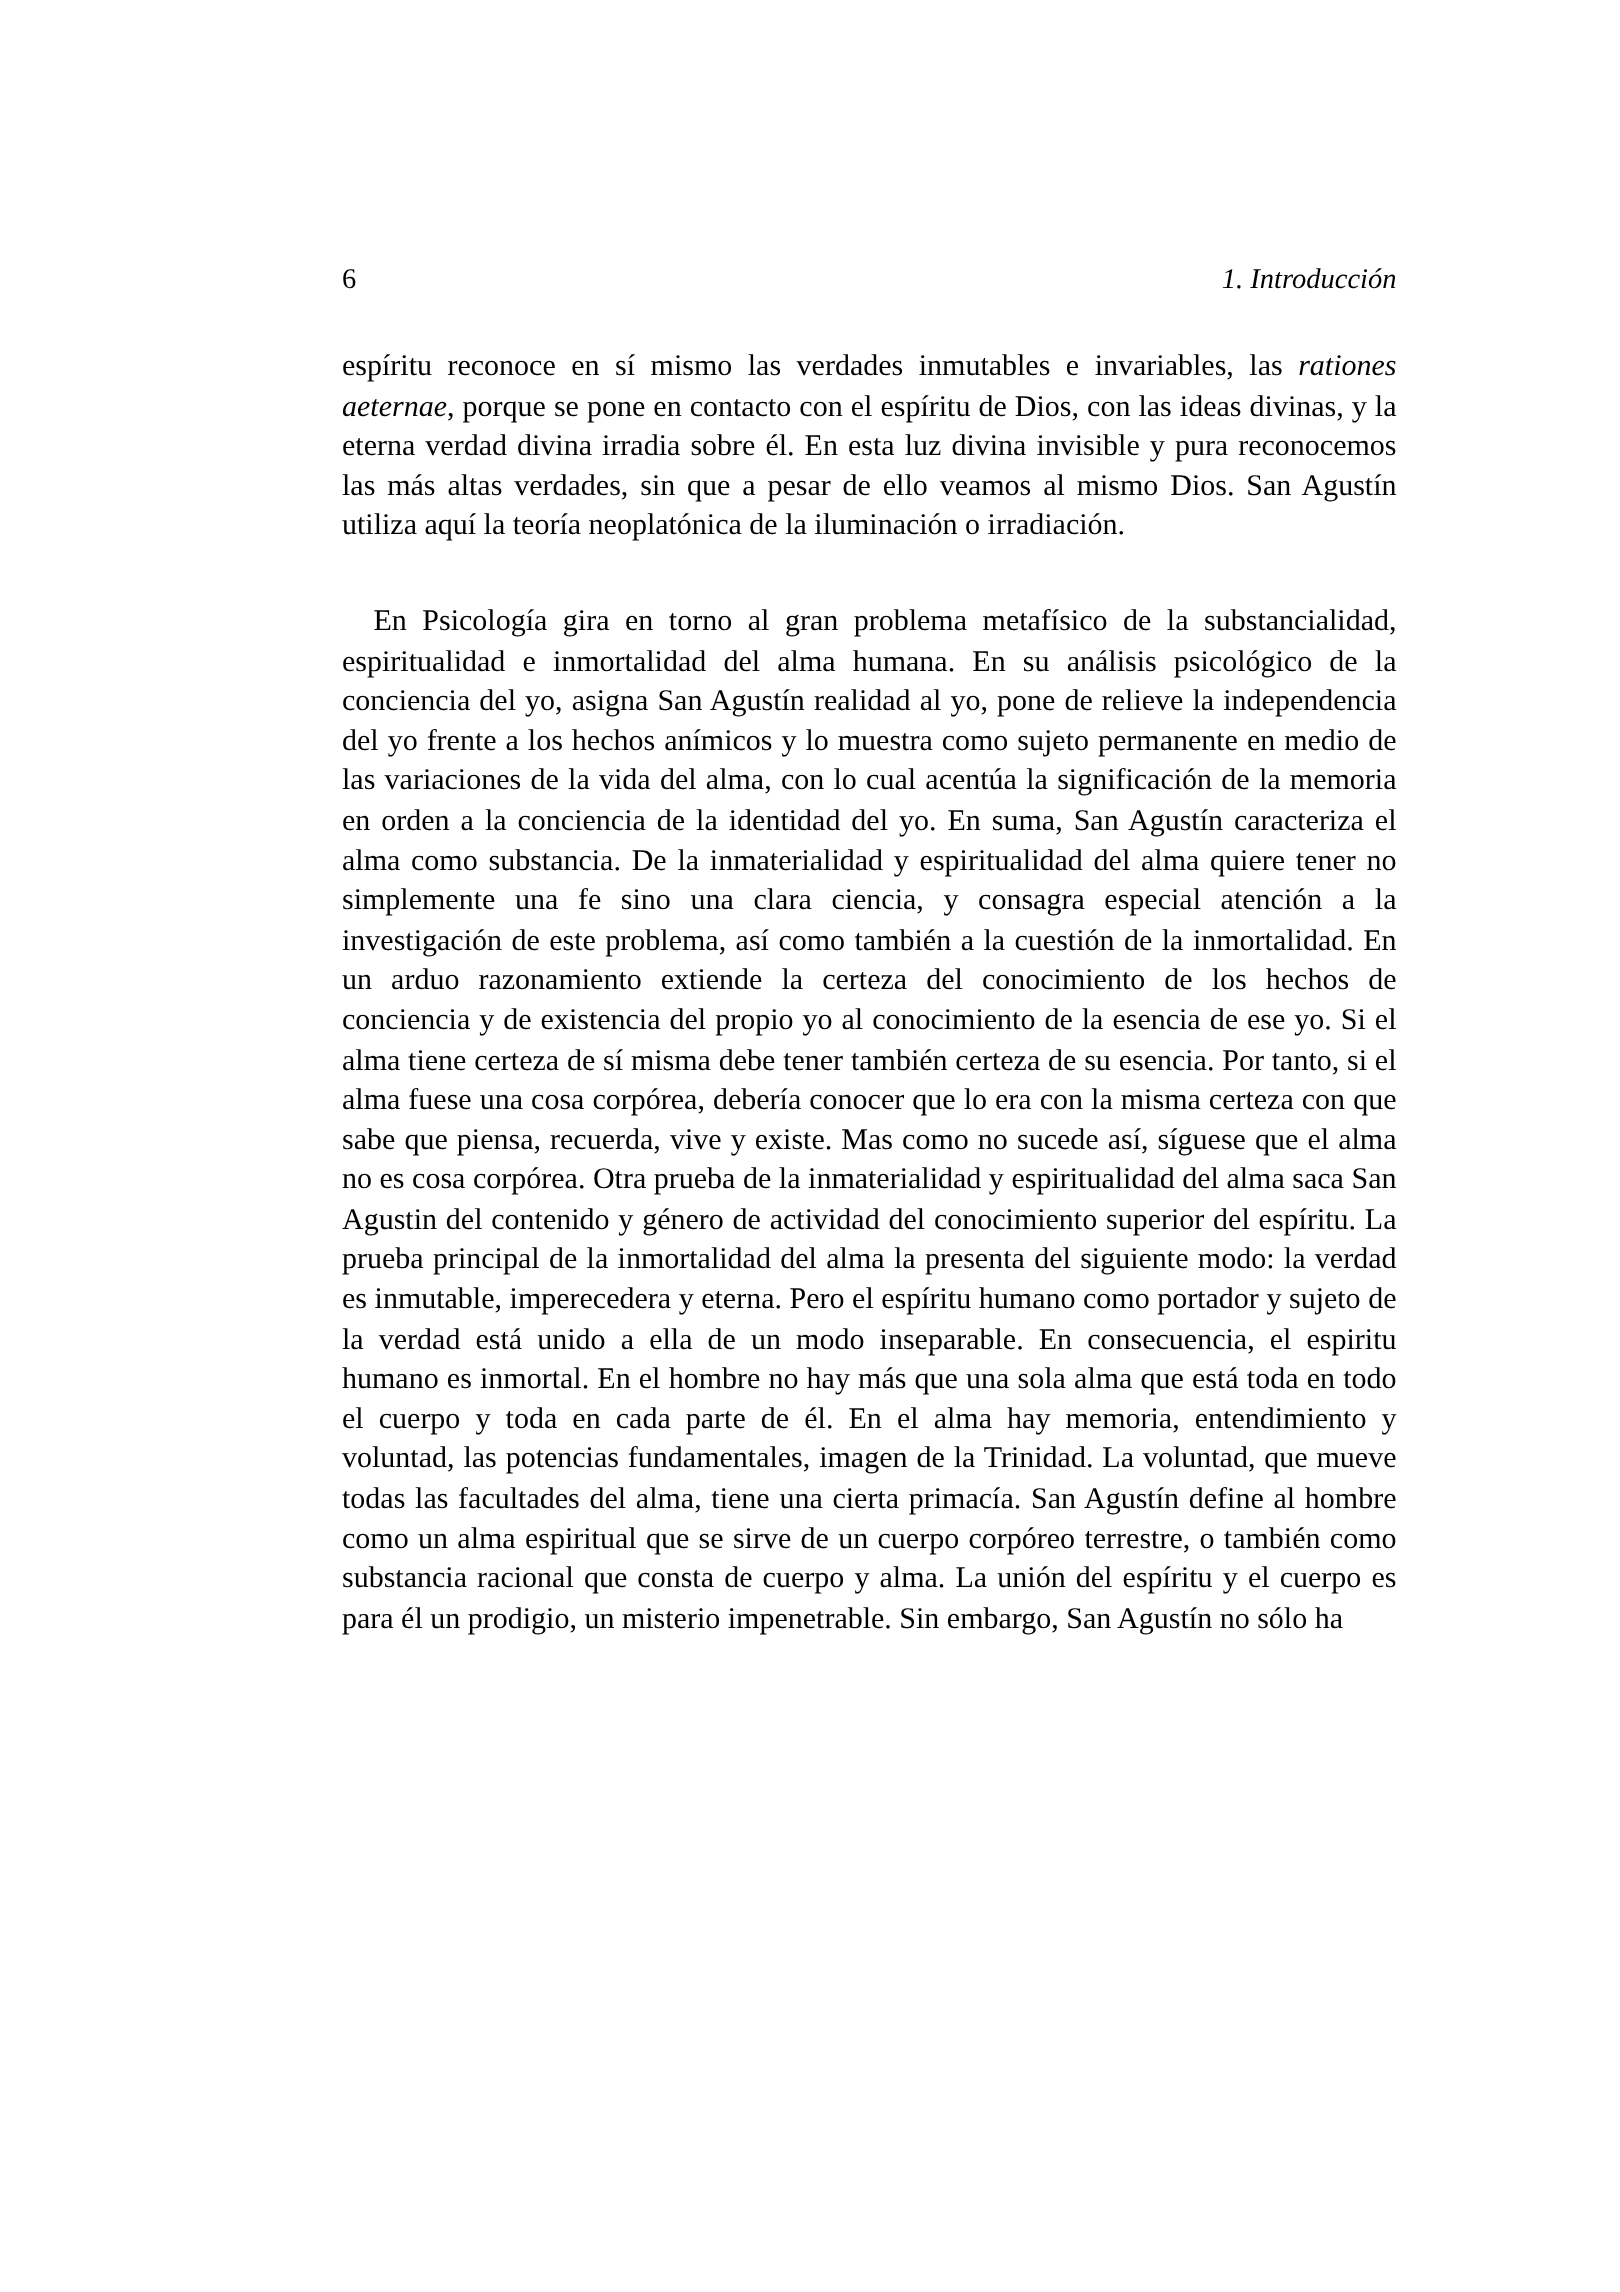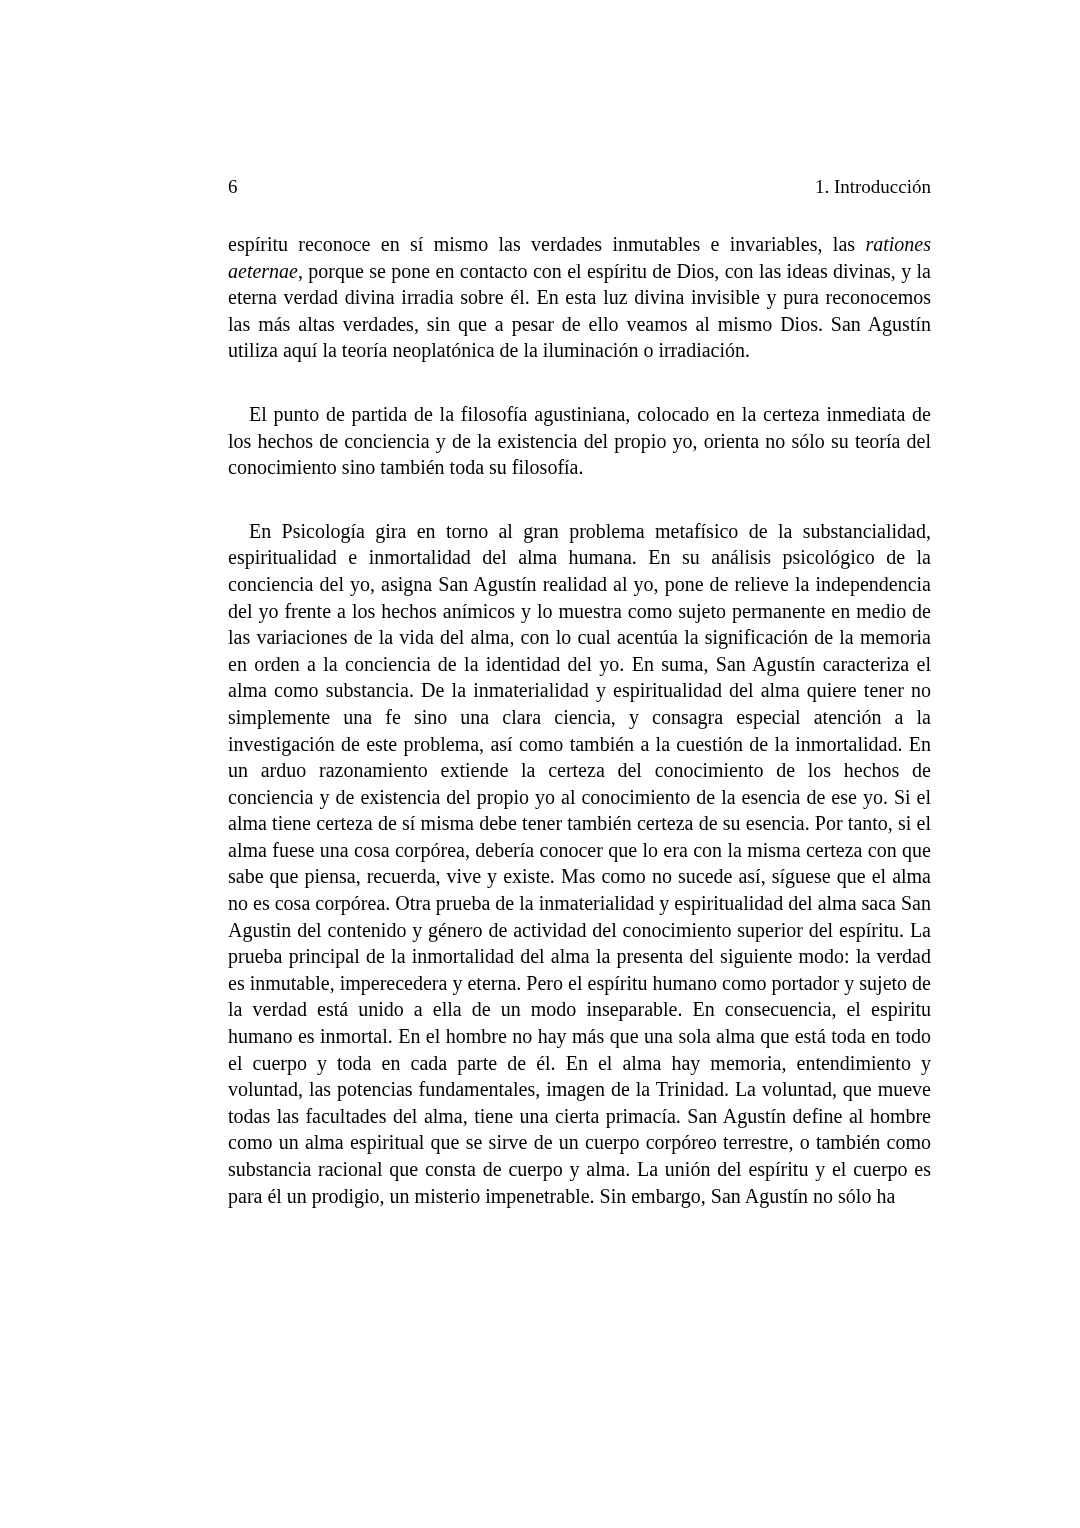--- a/index.html
+++ b/index.html
@@ -28,20 +28,21 @@
     justify-content: space-between;
     align-items: baseline;
     font-size: 19px;
     line-height: 24px;
     margin-bottom: 32px;
   }
   .page-number {
     font-style: normal;
   }
   .running-head {
+    font-style: italic;
   }
   .text-block p.para {
     font-size: 20px;
     line-height: 26.6px;
     text-align: justify;
     margin: 0 0 37px 0;
     text-indent: 0;
     hyphens: auto;
     -webkit-hyphens: auto;
   }
@@ -59,17 +60,16 @@
 <body>
 
 <div class="page">
   <div class="content">
     <div class="page-header">
       <span class="page-number">6</span>
       <span class="running-head">1. Introducción</span>
     </div>
     <div class="text-block" id="paragraphs">
         <p class="para"><span>espíritu reconoce en sí mismo las verdades inmutables e invariables, las </span><span class="italic">rationes aeternae</span><span>, porque se pone en contacto con el espíritu de Dios, con las ideas divinas, y la eterna verdad divina irradia sobre él. En esta luz divina invisible y pura reconocemos las más altas verdades, sin que a pesar de ello veamos al mismo Dios. San Agustín utiliza aquí la teoría neoplatónica de la iluminación o irradiación.</span></p>
-        <p class="para indent"><span>El punto de partida de la filosofía agustiniana, colocado en la certeza inmediata de los hechos de conciencia y de la existencia del propio yo, orienta no sólo su teoría del conocimiento sino también toda su filosofía.</span></p>
         <p class="para indent"><span>En Psicología gira en torno al gran problema metafísico de la substancialidad, espiritualidad e inmortalidad del alma humana. En su análisis psicológico de la conciencia del yo, asigna San Agustín realidad al yo, pone de relieve la independencia del yo frente a los hechos anímicos y lo muestra como sujeto permanente en medio de las variaciones de la vida del alma, con lo cual acentúa la significación de la memoria en orden a la conciencia de la identidad del yo. En suma, San Agustín caracteriza el alma como substancia. De la inmaterialidad y espiritualidad del alma quiere tener no simplemente una fe sino una clara ciencia, y consagra especial atención a la investigación de este problema, así como también a la cuestión de la inmortalidad. En un arduo razonamiento extiende la certeza del conocimiento de los hechos de conciencia y de existencia del propio yo al conocimiento de la esencia de ese yo. Si el alma tiene certeza de sí misma debe tener también certeza de su esencia. Por tanto, si el alma fuese una cosa corpórea, debería conocer que lo era con la misma certeza con que sabe que piensa, recuerda, vive y existe. Mas como no sucede así, síguese que el alma no es cosa corpórea. Otra prueba de la inmaterialidad y espiritualidad del alma saca San Agustin del contenido y género de actividad del conocimiento superior del espíritu. La prueba principal de la inmortalidad del alma la presenta del siguiente modo: la verdad es inmutable, imperecedera y eterna. Pero el espíritu humano como portador y sujeto de la verdad está unido a ella de un modo inseparable. En consecuencia, el espiritu humano es inmortal. En el hombre no hay más que una sola alma que está toda en todo el cuerpo y toda en cada parte de él. En el alma hay memoria, entendimiento y voluntad, las potencias fundamentales, imagen de la Trinidad. La voluntad, que mueve todas las facultades del alma, tiene una cierta primacía. San Agustín define al hombre como un alma espiritual que se sirve de un cuerpo corpóreo terrestre, o también como substancia racional que consta de cuerpo y alma. La unión del espíritu y el cuerpo es para él un prodigio, un misterio impenetrable. Sin embargo, San Agustín no sólo ha</span></p>
       </div>
   </div>
 </div>
 
 </body></html>

